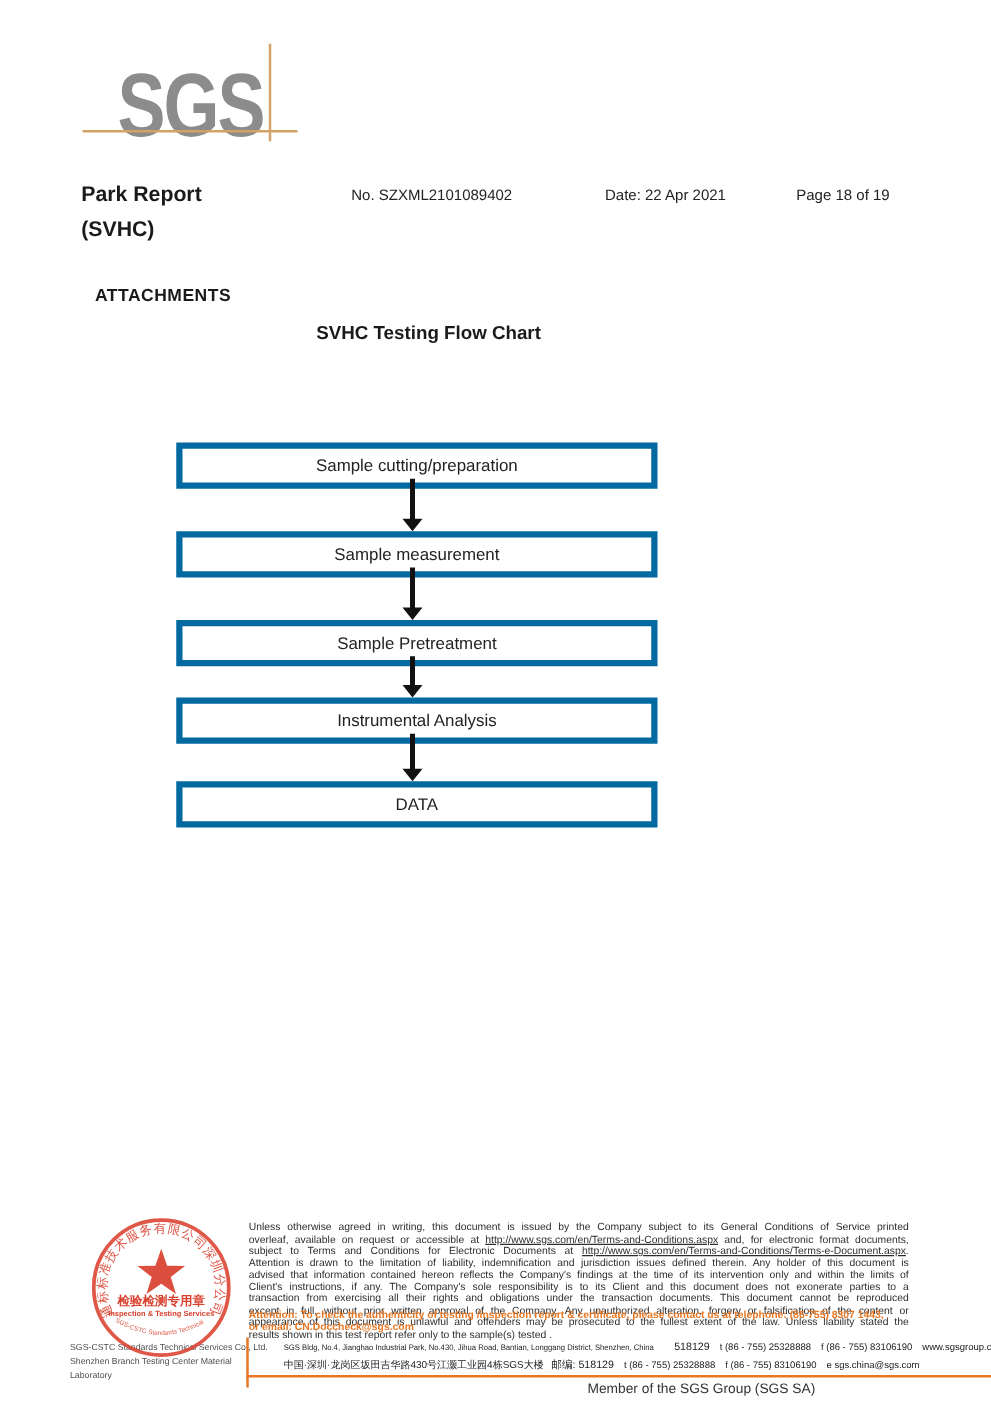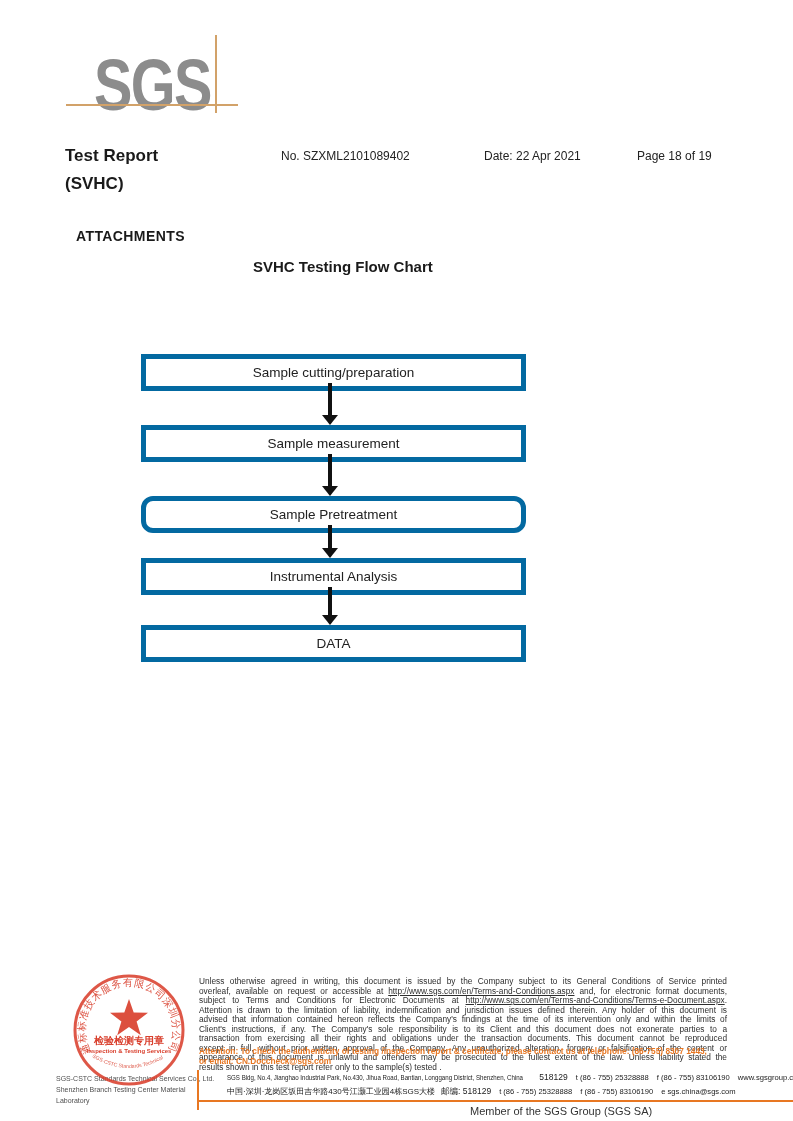--- a/index.html
+++ b/index.html
@@ -49,37 +49,37 @@
 </style>
 </head>
 <body>
 
 <div class="page">
 
   <div class="logo-text">SGS</div>
   <div class="logo-hline"></div>
   <div class="logo-vline"></div>
 
-  <div class="title1">Test Report</div>
+  <div class="title1">Park Report</div>
   <div class="title2">(SVHC)</div>
   <div class="hmeta" style="left:281px;">No. SZXML2101089402</div>
   <div class="hmeta" style="left:484px;">Date: 22 Apr 2021</div>
   <div class="hmeta" style="left:637px;">Page 18 of 19</div>
 
   <div class="attach-heading">ATTACHMENTS</div>
   <div class="chart-title">SVHC Testing Flow Chart</div>
 
   <div id="flowchart">
       <div class="fc-box" style="top: 0px;">Sample cutting/preparation</div>
       <div class="fc-line" style="top: 29px; height: 33px;"></div>
       <div class="fc-head" style="top: 61px;"></div>
       <div class="fc-box" style="top: 71px;">Sample measurement</div>
       <div class="fc-line" style="top: 100px; height: 33px;"></div>
       <div class="fc-head" style="top: 132px;"></div>
-      <div class="fc-box" style="top: 142px; border-radius: 12px;">Sample Pretreatment</div>
+      <div class="fc-box" style="top: 142px;">Sample Pretreatment</div>
       <div class="fc-line" style="top: 171px; height: 24px;"></div>
       <div class="fc-head" style="top: 194px;"></div>
       <div class="fc-box" style="top: 204px;">Instrumental Analysis</div>
       <div class="fc-line" style="top: 233px; height: 29px;"></div>
       <div class="fc-head" style="top: 261px;"></div>
       <div class="fc-box" style="top: 271px; text-align: right;">DATA</div>
     </div>
 
   <svg id="stamp" viewBox="0 0 114 114">
     <defs>

